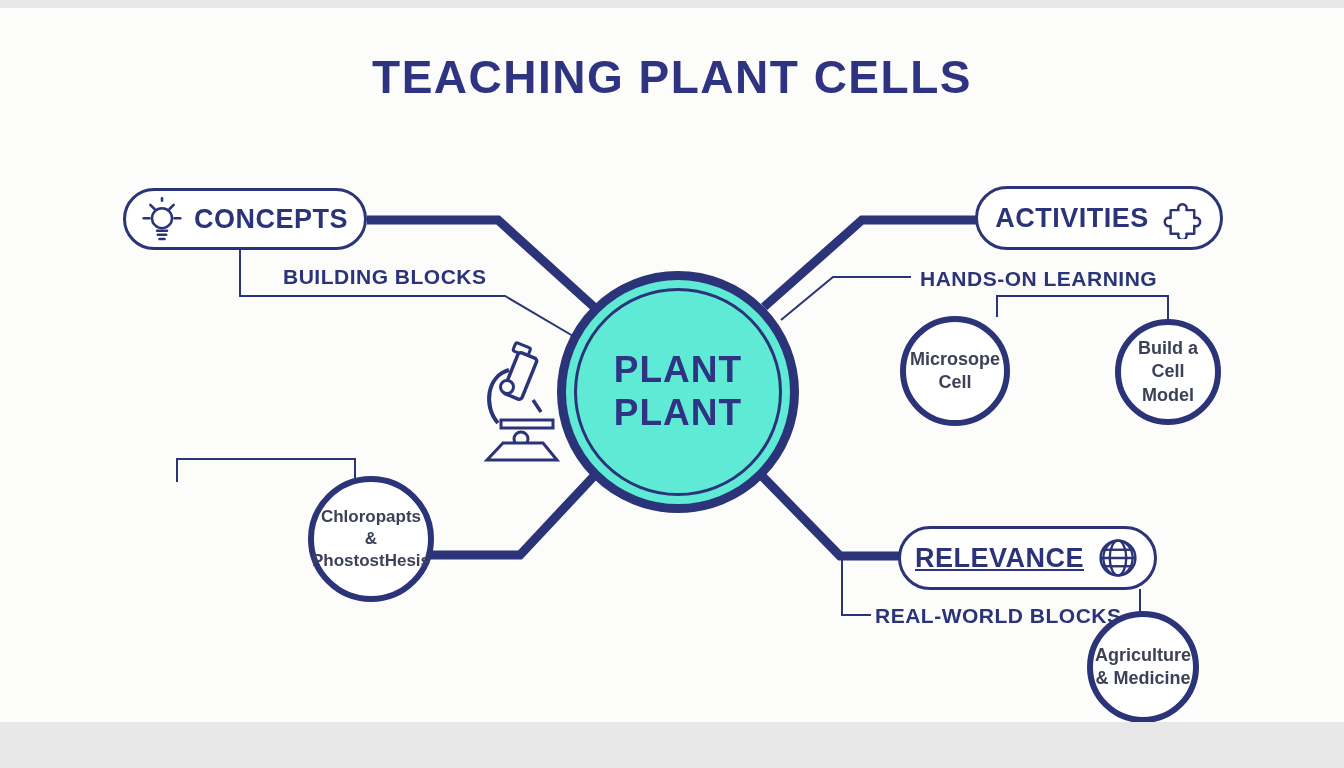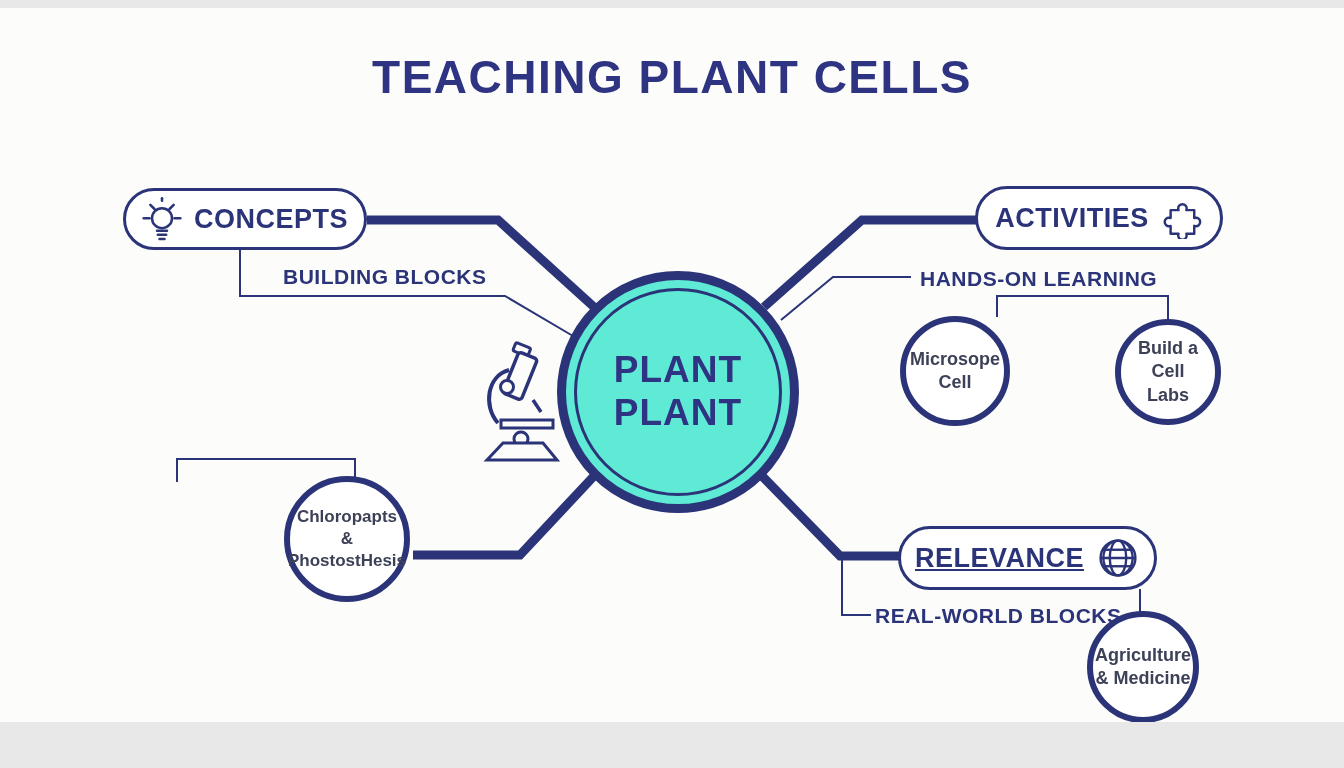--- a/index.html
+++ b/index.html
@@ -41,21 +41,21 @@
     letter-spacing:1px;text-align:center;
   }
   .sublabel{
     position:absolute;z-index:2;color:var(--navy);font-weight:800;
     font-size:21px;letter-spacing:0.5px;white-space:nowrap;
   }
   .sub-building{left:283px;top:257px;}
   .sub-hands{left:920px;top:259px;}
   .sub-real{left:875px;top:596px;}
   .n-cellwall{left:120px;top:472px;width:112px;height:112px;}
-  .n-chloro{left:284px;top:468px;width:126px;height:126px;font-size:17px;}
+  .n-chloro{left:308px;top:468px;width:126px;height:126px;font-size:17px;}
   .n-micro{left:900px;top:308px;width:110px;height:110px;}
   .n-build{left:1115px;top:311px;width:106px;height:106px;}
   .n-agri{left:1087px;top:603px;width:112px;height:112px;}
   .p-concepts{left:123px;top:180px;width:244px;height:62px;}
   .p-activities{left:975px;top:178px;width:248px;height:64px;}
   .p-relevance{left:898px;top:518px;width:259px;height:64px;text-decoration:underline;}
 </style>
 </head>
 <body>
 
@@ -144,21 +144,21 @@
     <span>Chloropapts &amp;</span>
     <span>PhostostHesis</span>
   </div>
 
   <div class="node n-micro">
     <span>Microsope</span>
     <span>Cell</span>
   </div>
   <div class="node n-build">
     <span>Build a Cell</span>
-    <span>Labs</span>
+    <span>Model</span>
   </div>
 
   <div class="node n-agri">
     <span>Agriculture</span>
     <span>&amp; Medicine</span>
   </div>
 
 </div>
 
 </body></html>

